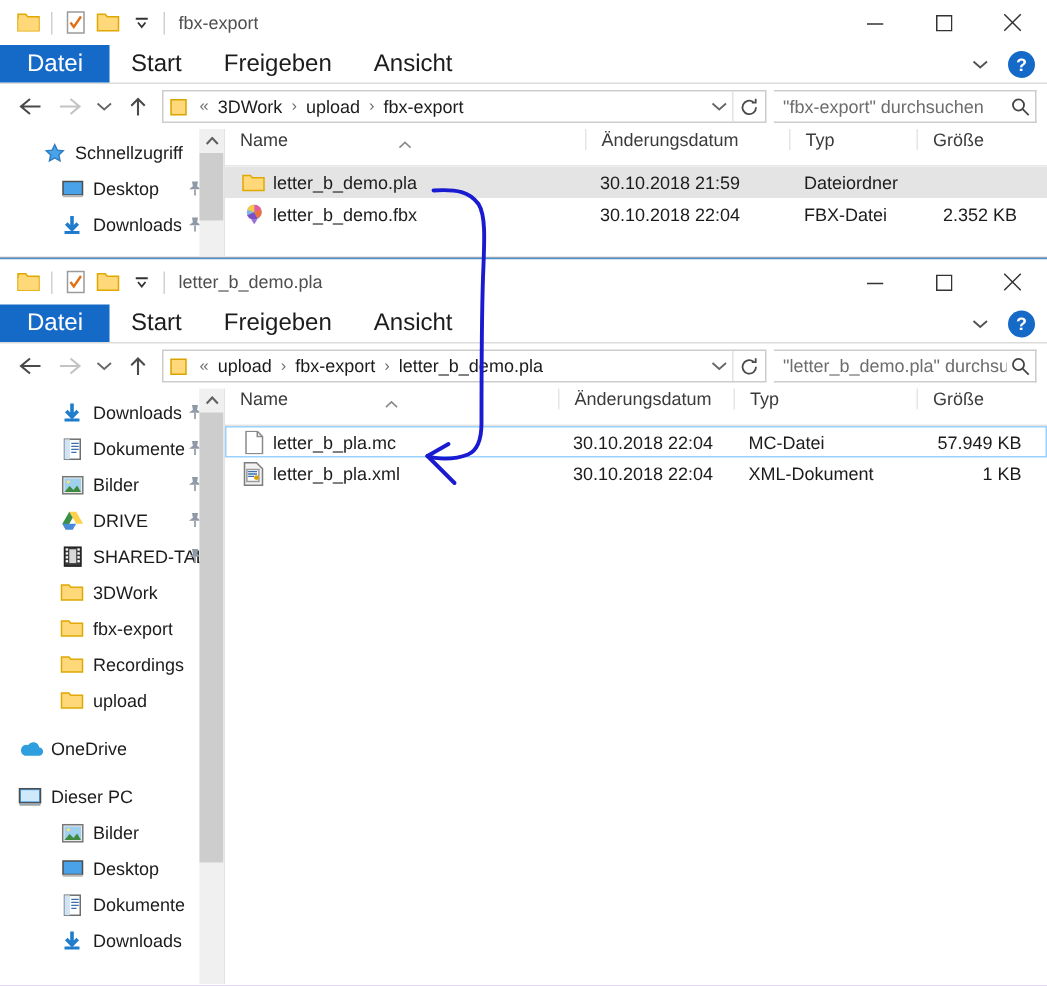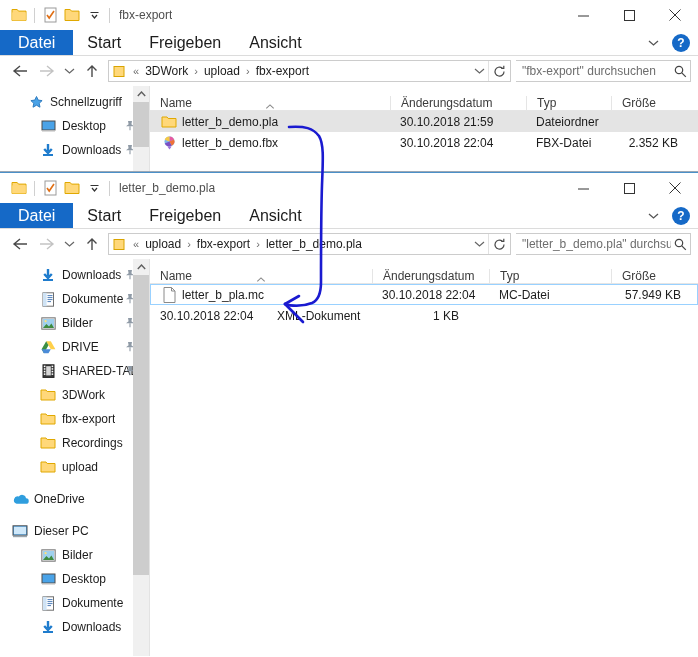--- a/index.html
+++ b/index.html
@@ -126,21 +126,21 @@
   .scrollbar {
     position: absolute; right: 0; top: 0; width: 16px; bottom: 0;
     background: #f0f0f0;
   }
   .sb-arrow { height: 16px; display:flex; align-items:center; justify-content:center; background:#f0f0f0;}
   .sb-thumb { background: #cdcdcd; width: 16px; }
 
   
   .filelist { flex: 1 1 auto; background:#fff; position: relative; }
   .colhead {
-    display:flex; height: 25px; align-items:flex-end;
+    display:flex; height: 25px; align-items:flex-start;
     border-bottom: 1px solid #e5e5e5;
     background:#fff;
     position: relative;
   }
   .col {
     display:flex; align-items:center;
     font-size: 12px; color: #3b3b3b;
     padding-left: 10px;
     border-left: 1px solid #e5e5e5;
     position: relative;
@@ -731,20 +731,31 @@
                 </svg>
             </span>
             <span class="fname">letter_b_pla.mc</span>
           </div>
           <div class="fcell" style="width:117px;">30.10.2018 22:04</div>
           <div class="fcell" style="width:122px;">MC-Datei</div>
           <div class="fcell size" style="width:84px;">57.949 KB</div>
         </div>
 
         <div class="frow">
+          <div class="fcell name" style="width:222px;">
+            <span class="ficon">
+              <svg width="14" height="16" viewBox="0 0 14 16">
+                  <path d="M1 0.5h8L13 4.5v11H1z" fill="#f2f2f2" stroke="#7d7d7d"></path>
+                  <rect x="2.6" y="5" width="8" height="8" fill="#fff" stroke="#9a9a9a"></rect>
+                  <path d="M3.4 6.4h6M3.4 8h6M3.4 9.6h4" stroke="#3a6fb0" stroke-width="0.9"></path>
+                  <circle cx="9" cy="10.4" r="1.6" fill="#d8a000"></circle>
+                </svg>
+            </span>
+            <span class="fname">letter_b_pla.xml</span>
+          </div>
           <div class="fcell" style="width:117px;">30.10.2018 22:04</div>
           <div class="fcell" style="width:122px;">XML-Dokument</div>
           <div class="fcell size" style="width:84px;">1 KB</div>
         </div>
       </div>
     </div>
   </div>
 
   <svg class="annotation" width="698" height="657">
     <g fill="none" stroke="#1a1ad0" stroke-width="2.6" stroke-linecap="round" stroke-linejoin="round">

